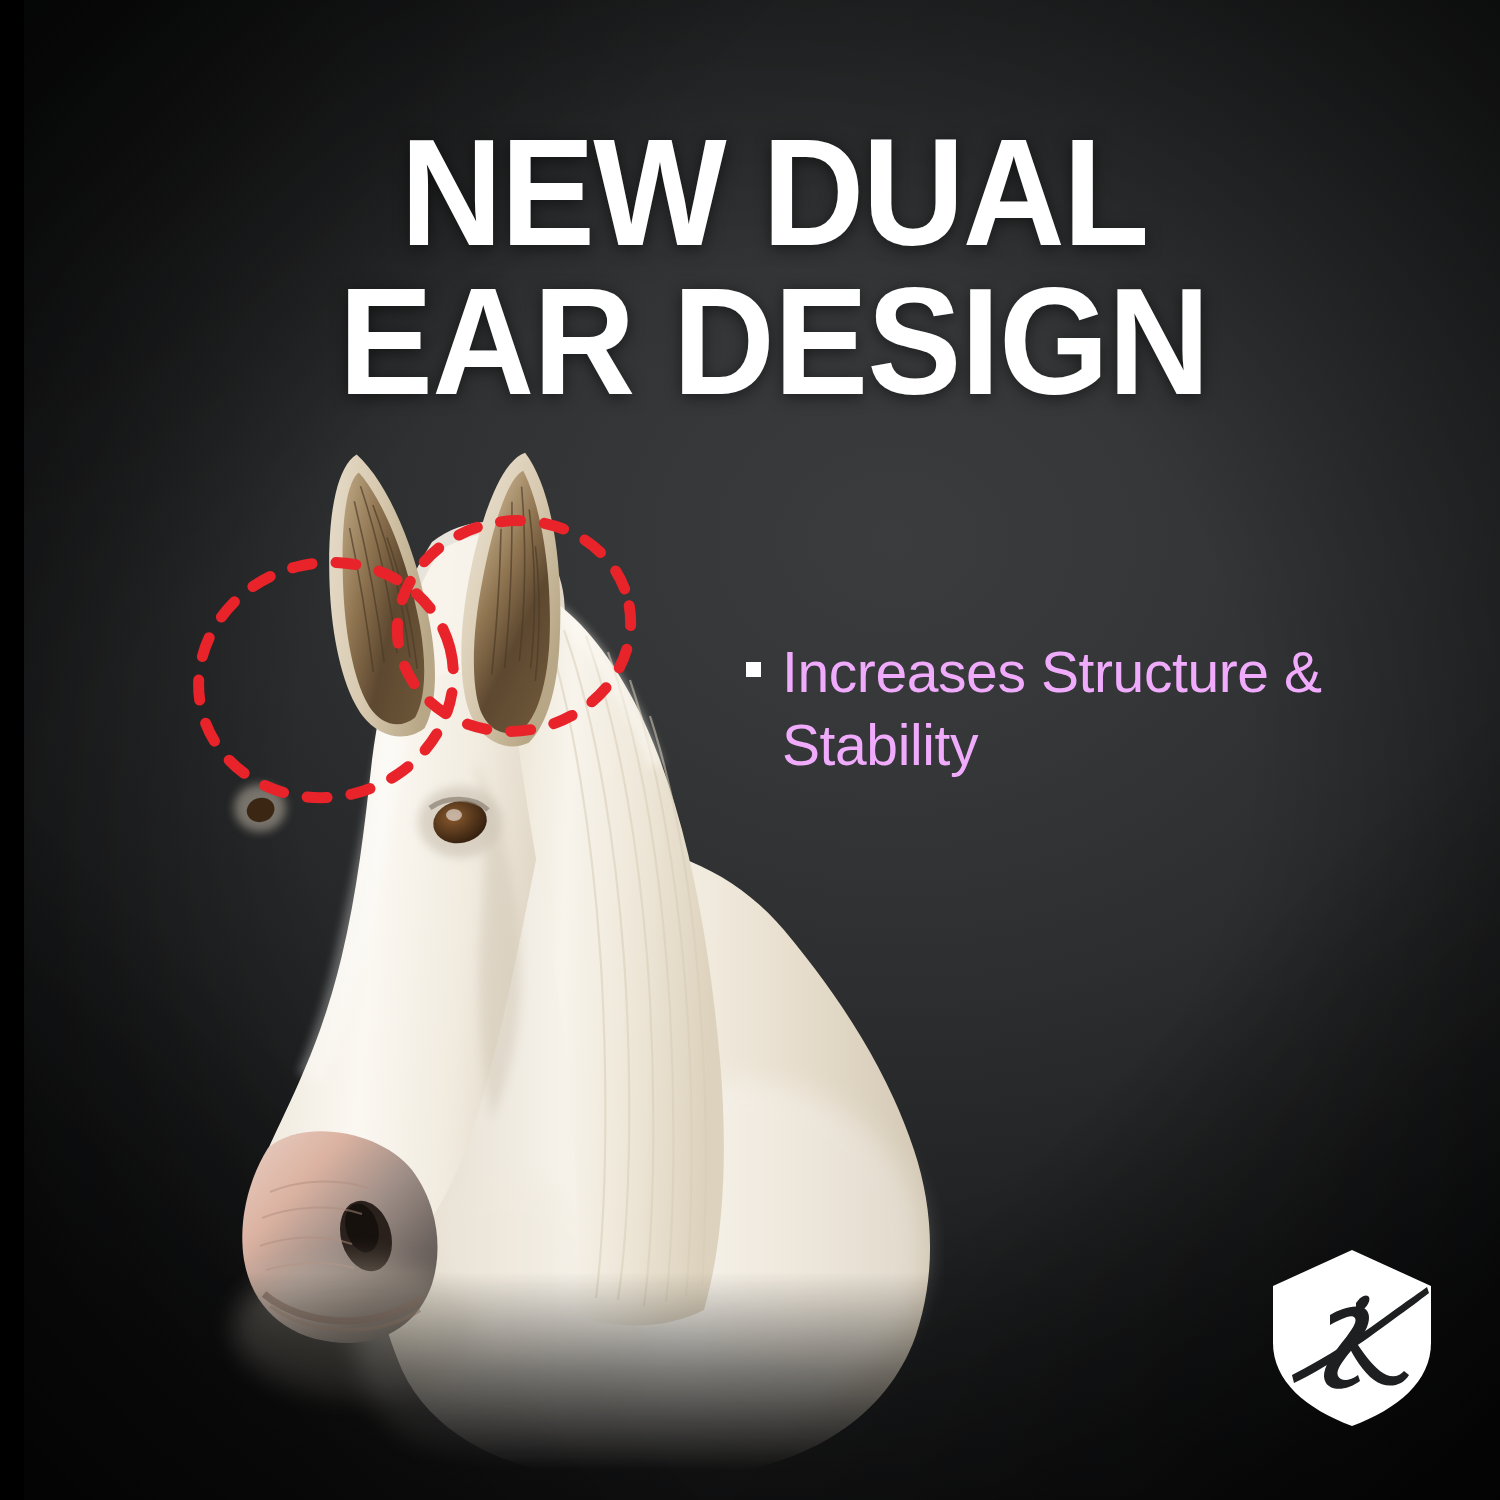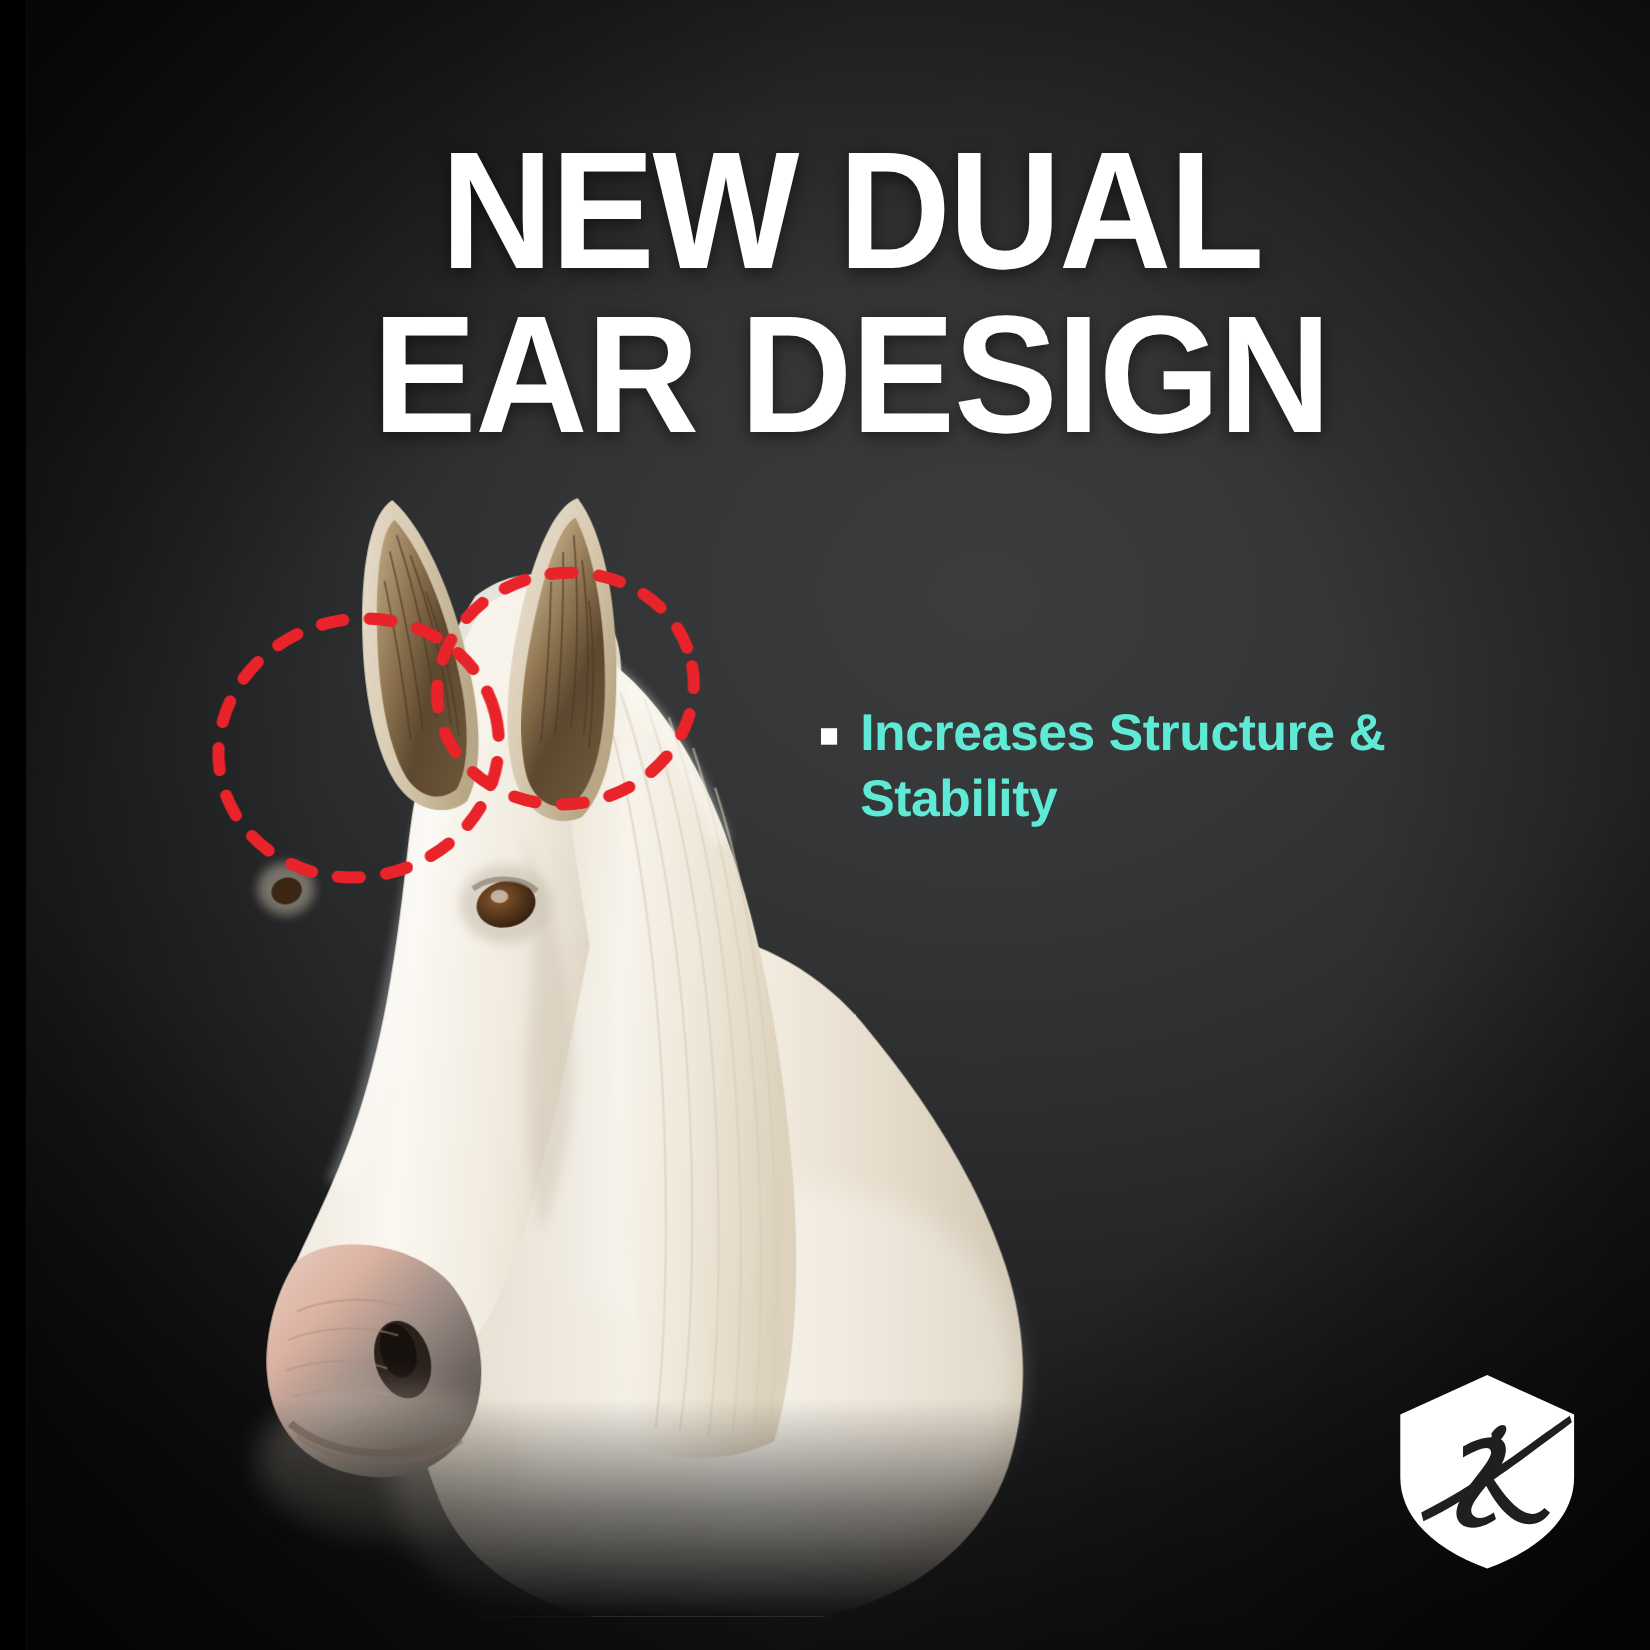--- a/index.html
+++ b/index.html
@@ -81,24 +81,24 @@
   }
   .bullet-marker {
     width: 15px;
     height: 15px;
     background: #ffffff;
     margin-top: 26px;
     margin-right: 21px;
     flex: 0 0 auto;
   }
   .bullet-text {
-    color: #5eead4;
-    font-size: 47px;
+    color: #f0abfc;
+    font-size: 57px;
     line-height: 1.28;
-    font-weight: 700;
+    font-weight: 400;
     letter-spacing: -0.4px;
     max-width: 640px;
   }
 
   
   #horse {
     position: absolute;
     left: 120px;
     top: 430px;
     width: 800px;

